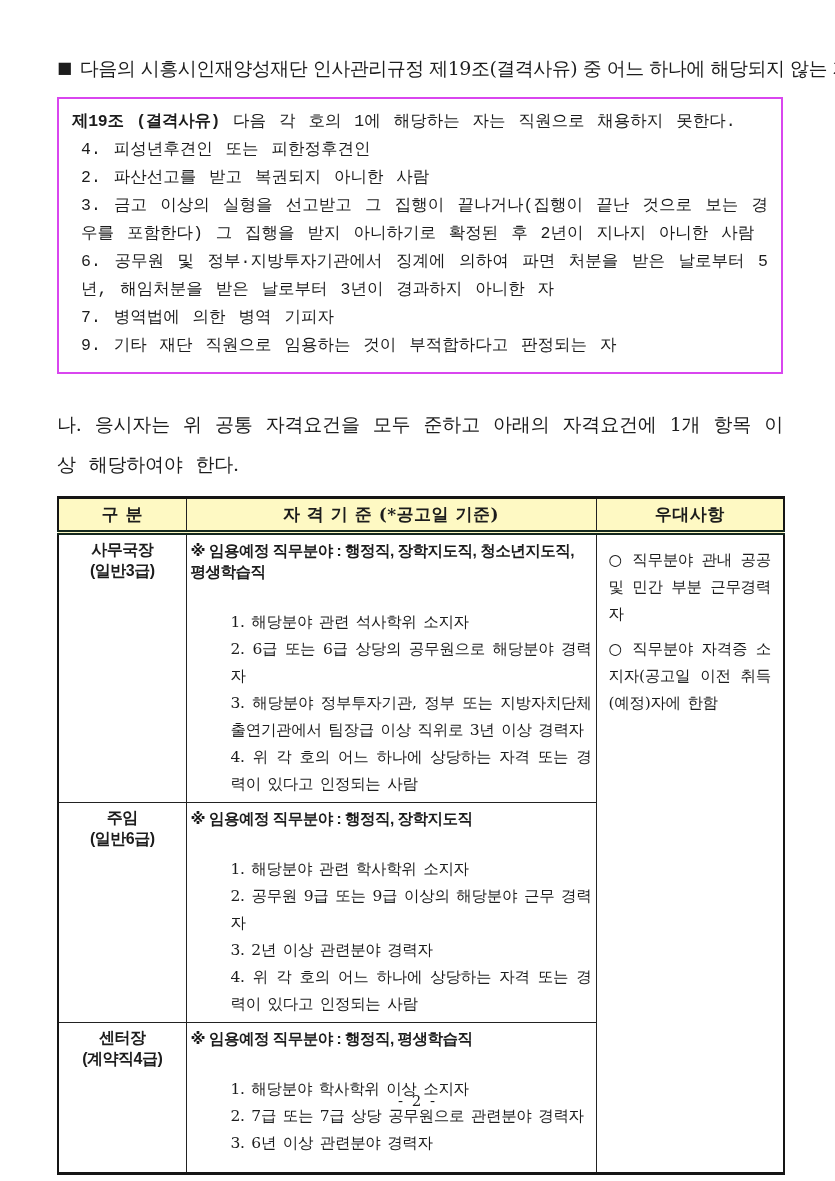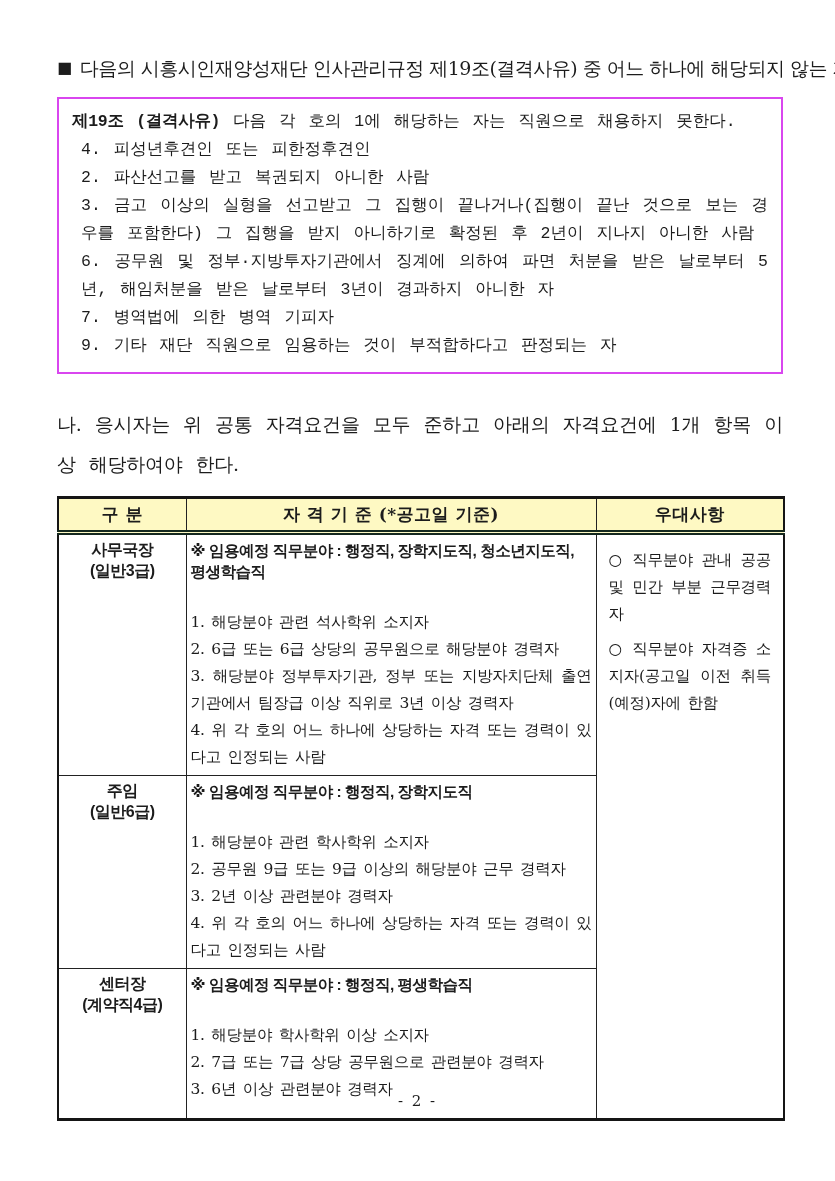--- a/index.html
+++ b/index.html
@@ -61,21 +61,21 @@
     font-weight:bold;font-size:16px;line-height:21px;
     font-family:"Liberation Sans","DejaVu Sans",sans-serif;
     letter-spacing:-0.5px;border-left:none;
   }
   td.crit-cell{padding:8px 8px 6px 12px;}
   .field-note{
     font-family:"Liberation Sans","DejaVu Sans",sans-serif;
     font-weight:bold;font-size:15.5px;letter-spacing:-0.5px;
     margin:2px 16px 26px 0;
   }
-  .crit-item{line-height:27px;text-align:justify;word-spacing:2px;letter-spacing:-0.3px;}
+  .crit-item{line-height:27px;text-align:justify;word-spacing:2px;letter-spacing:-0.3px;margin-left:40px;}
   td.pref-cell{
     vertical-align:middle;padding:4px 6px;line-height:27px;
     text-align:justify;letter-spacing:-0.3px;word-spacing:2px;
   }
   .pref-item{margin:8px;}
   .row-h1 td{height:139px;}
   .row-h2 td{height:144px;}
   .row-h3 td{height:141px;}
 
   

